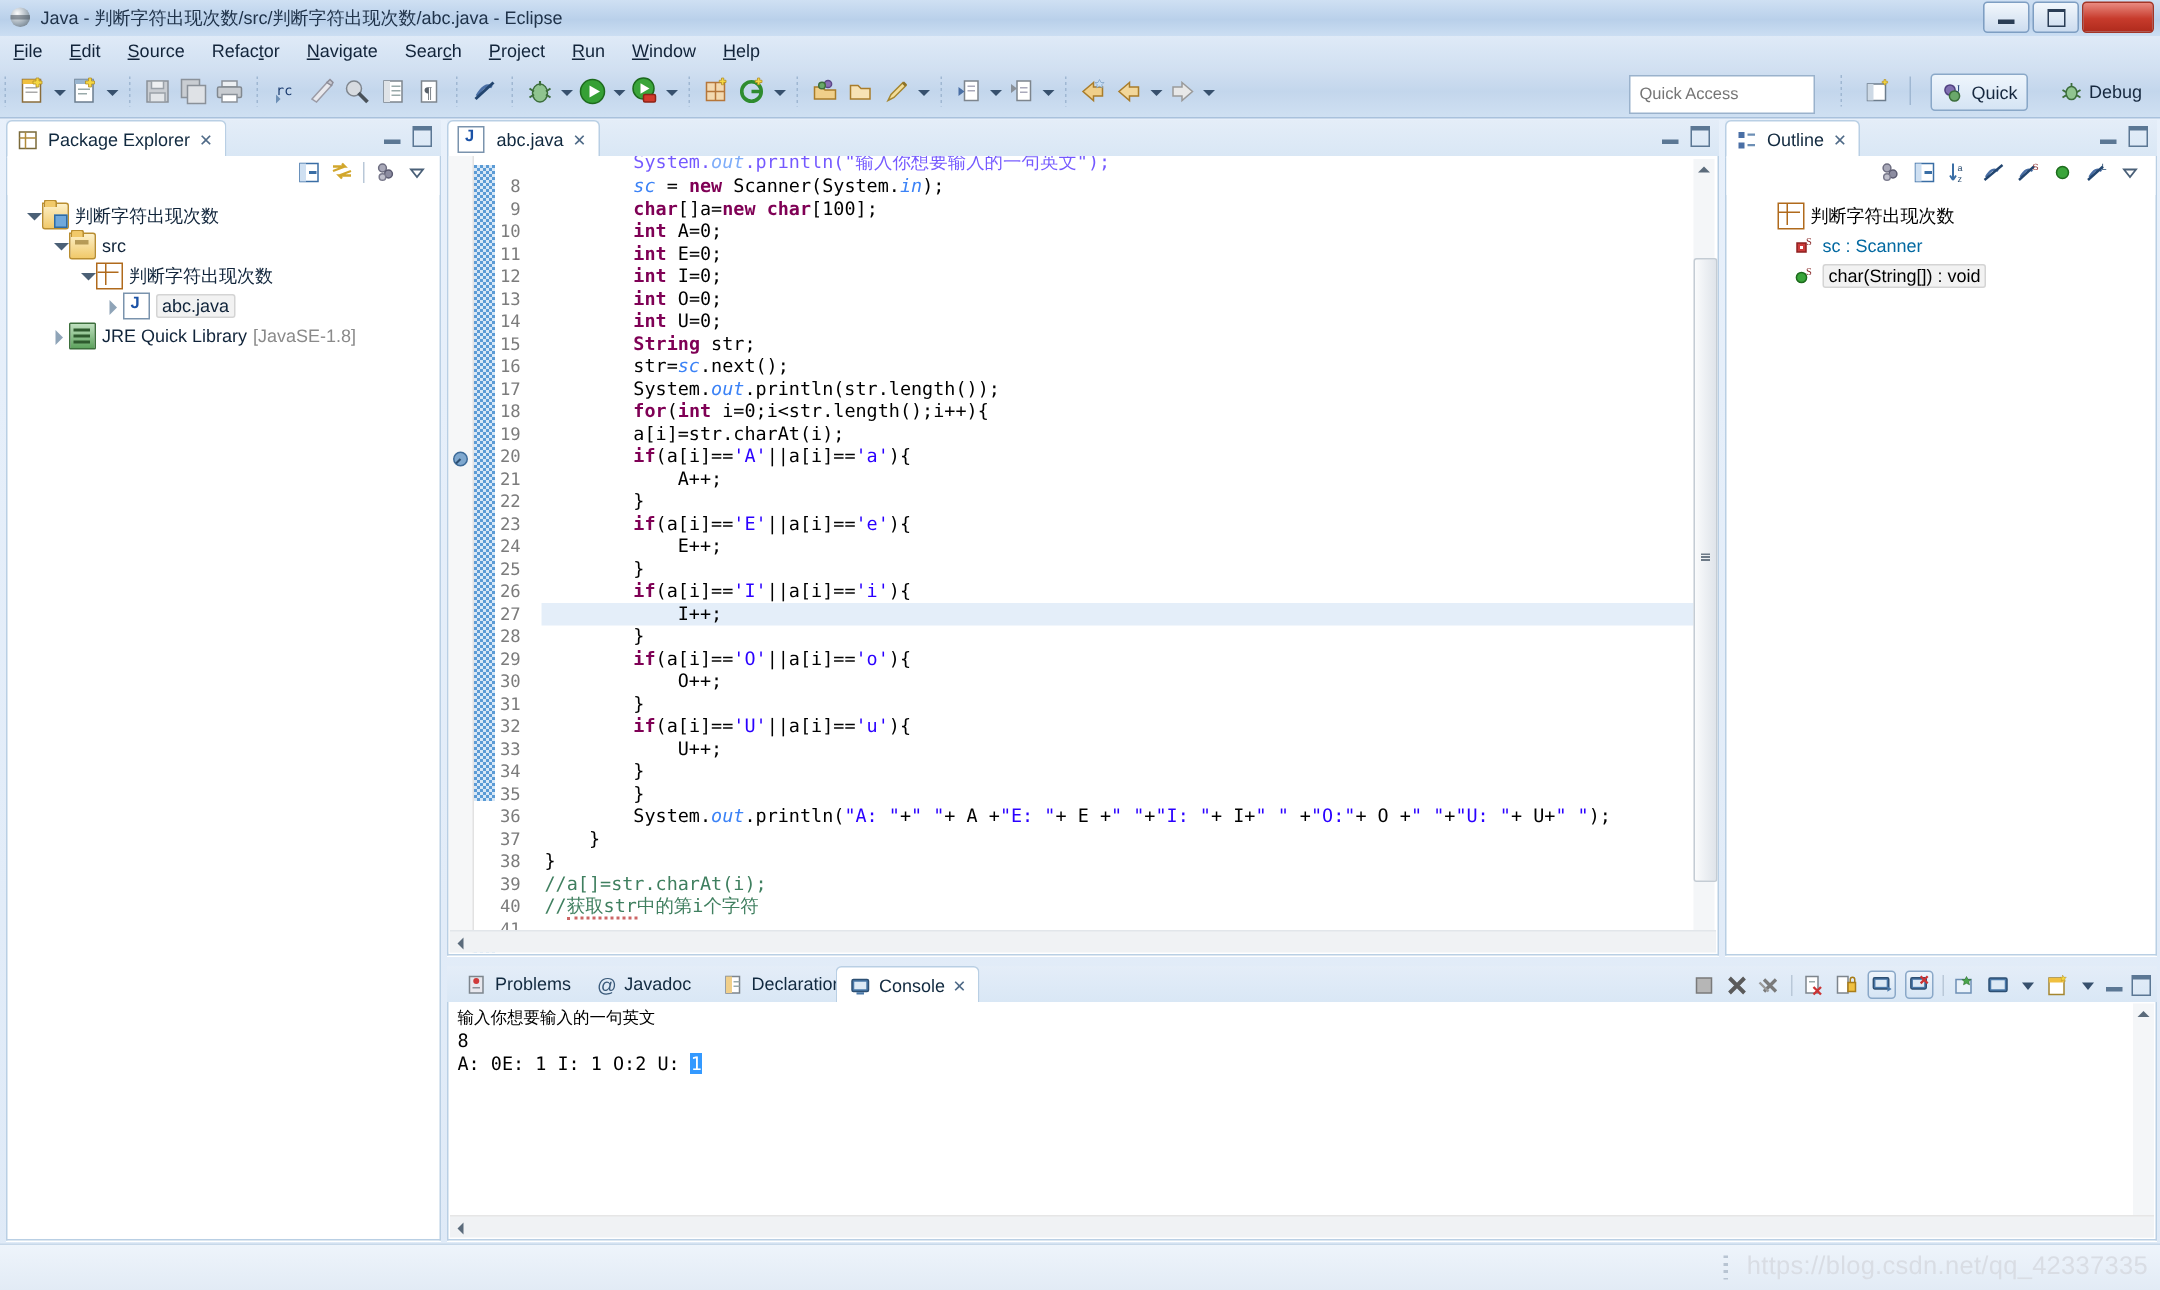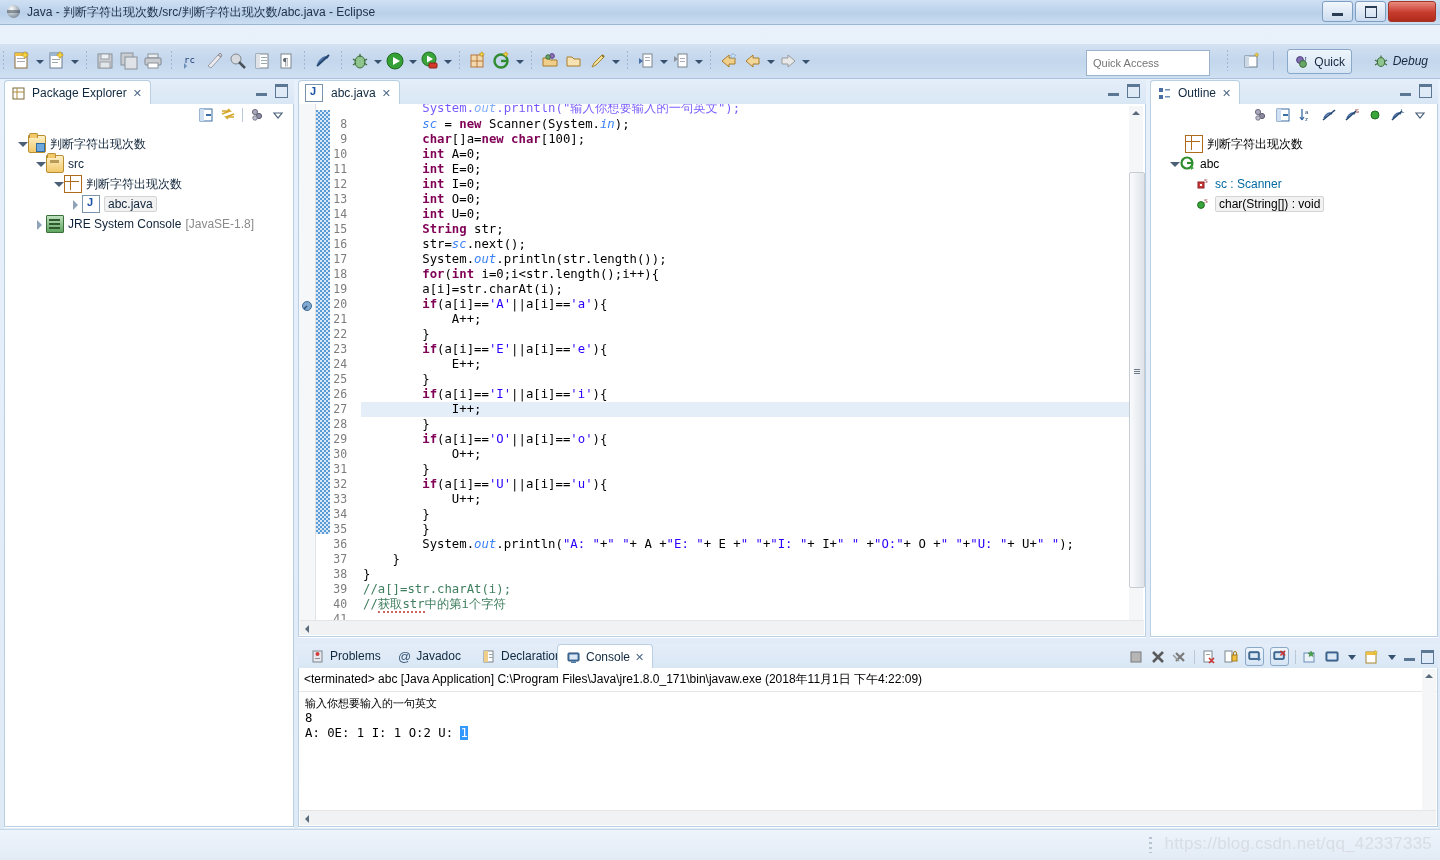--- a/index.html
+++ b/index.html
@@ -54,21 +54,21 @@
     background:#fff;border:1px solid #9ab2cc;font-size:11px;color:#6b6b6b;
     padding:2px 6px;line-height:17px;}
   .persp-sep{position:absolute;right:212px;top:6px;width:1px;height:21px;
     background:repeating-linear-gradient(#9fb7d2 0 2px,transparent 2px 4px);}
   .persp-open{position:absolute;right:178px;top:7px;width:20px;height:20px;}
   .persp-div{position:absolute;right:166px;top:7px;width:1px;height:19px;background:#9fb7d2;}
   .persp-btn{position:absolute;top:5px;height:23px;display:flex;align-items:center;
     padding:0 6px;font-size:12px;color:#16283f;border-radius:3px;}
   .persp-btn.active{right:88px;border:1px solid #8aa8c8;
     background:linear-gradient(#eef5fc,#d5e4f4);}
-  .persp-btn.plain{right:6px;font-style:italic;}
+  .persp-btn.plain{right:6px;}
 
   
   .panel{position:absolute;background:#fff;}
   .panel-tabs{height:24px;position:relative;
     background:linear-gradient(#e4edf8,#d9e7f5);}
   .vtab{position:absolute;left:0;top:0;height:24px;display:flex;align-items:center;
     padding:0 8px 0 6px;background:#fff;border:1px solid #b9cfe4;border-bottom:none;
     border-radius:4px 4px 0 0;font-size:12px;color:#11293f;}
   .vtab .vt-label{margin:0 6px;}
   .xmark{font-size:11px;color:#4f6a87;font-family:"DejaVu Sans",sans-serif;}
@@ -198,20 +198,32 @@
       <div class="wb">
           <div class="glyph-min"></div>
         </div>
       <div class="wb">
           <div class="glyph-max"></div>
         </div>
       <div class="wb close"></div>
     </div>
   </div>
 
+  <div class="menubar">
+    <div class="menu-item"><u>F</u>ile</div>
+    <div class="menu-item"><u>E</u>dit</div>
+    <div class="menu-item"><u>S</u>ource</div>
+    <div class="menu-item">Refac<u>t</u>or</div>
+    <div class="menu-item"><u>N</u>avigate</div>
+    <div class="menu-item">Sear<u>c</u>h</div>
+    <div class="menu-item"><u>P</u>roject</div>
+    <div class="menu-item"><u>R</u>un</div>
+    <div class="menu-item"><u>W</u>indow</div>
+    <div class="menu-item"><u>H</u>elp</div>
+  </div>
 
   <div class="toolbar">
     <div class="tsep"></div>
     <div class="tgroup">
       <div class="tbtn">
         <svg width="22" height="22" viewBox="0 0 22 22">
             <rect x="4" y="3" width="12" height="15" fill="#fff" stroke="#8a6d3b"></rect>
             <rect x="4" y="3" width="12" height="3" fill="#f0c040"></rect>
             <rect x="6" y="8" width="8" height="1" fill="#aaa"></rect>
             <rect x="6" y="11" width="8" height="1" fill="#aaa"></rect>
@@ -501,21 +513,21 @@
 
         <div class="trow sel" style="padding-left:60px">
           <span class="twist closed"></span>
           <span class="tico ic-java"></span>
           <span class="tlabel">abc.java</span>
         </div>
 
         <div class="trow" style="padding-left:24px">
           <span class="twist closed"></span>
           <span class="tico ic-lib"></span>
-          <span class="tlabel">JRE System Console</span>
+          <span class="tlabel">JRE Quick Library</span>
           <span class="tlabel tdim">[JavaSE-1.8]</span>
         </div>
       </div>
     </div>
   </div>
 
   <div class="panel" id="editor">
     <div class="panel-tabs">
       <div class="vtab" id="ed-tab">
         <span class="tico ic-java" style="margin-right:2px"></span>
@@ -666,31 +678,20 @@
                 <path d="M3 5 l8 0 l-4 5 z" fill="none" stroke="#4a6078" stroke-width="1.2"></path>
               </svg>
           </span>
         </div>
       </div>
       <div class="ol-tree">
         <div class="trow" style="padding-left:24px">
           <span class="tico ic-pkg"></span>
           <span class="tlabel">判断字符出现次数</span>
         </div>
-        <div class="trow" style="padding-left:6px">
-          <span class="twist open"></span>
-          <span class="tico">
-            <svg width="16" height="16" viewBox="0 0 16 16">
-                <circle cx="7" cy="7" r="5.5" fill="none" stroke="#2f8c2f" stroke-width="2.2"></circle>
-                <path d="M7 7 h5" stroke="#2f8c2f" stroke-width="2.2"></path>
-                <path d="M11 10 l3 2 l-3 2z" fill="#3aa53a"></path>
-              </svg>
-          </span>
-          <span class="tlabel">abc</span>
-        </div>
         <div class="trow" style="padding-left:34px">
           <span class="tico">
             <svg width="16" height="16" viewBox="0 0 16 16">
                 <rect x="3" y="6" width="6" height="6" fill="#cc3b3b" stroke="#8e2020"></rect>
                 <rect x="5" y="8" width="2" height="2" fill="#fff"></rect>
                 <text x="9" y="7" font-size="7" fill="#8a2b2b" font-family="serif">S</text>
               </svg>
           </span>
           <span class="tlabel" style="color:#0369a1">sc : Scanner</span>
         </div>
@@ -813,21 +814,20 @@
         <span>
             <svg width="12" height="12" viewBox="0 0 12 12">
               <path d="M2 4 l8 0 l-4 5 z" fill="#37506d"></path>
             </svg>
           </span>
         <span class="ctl-min"></span>
         <span class="ctl-max"></span>
       </div>
     </div>
     <div class="con-body">
-      <div class="con-head">&lt;terminated&gt; abc [Java Application] C:\Program Files\Java\jre1.8.0_171\bin\javaw.exe (2018年11月1日 下午4:22:09)</div>
       <div class="con-out">
         <div class="con-cn">输入你想要输入的一句英文</div>
         <div>8</div>
         <div><span>A:  0E: 1 I: 1 O:2 U: </span><span class="con-cursor">1</span></div>
       </div>
       <div class="con-vscroll">
         <div class="sbar-up" style="top:0;right:0"></div>
         <div class="sbar-dn" style="top:141px;right:0"></div>
       </div>
       <div class="con-hscroll"></div>

